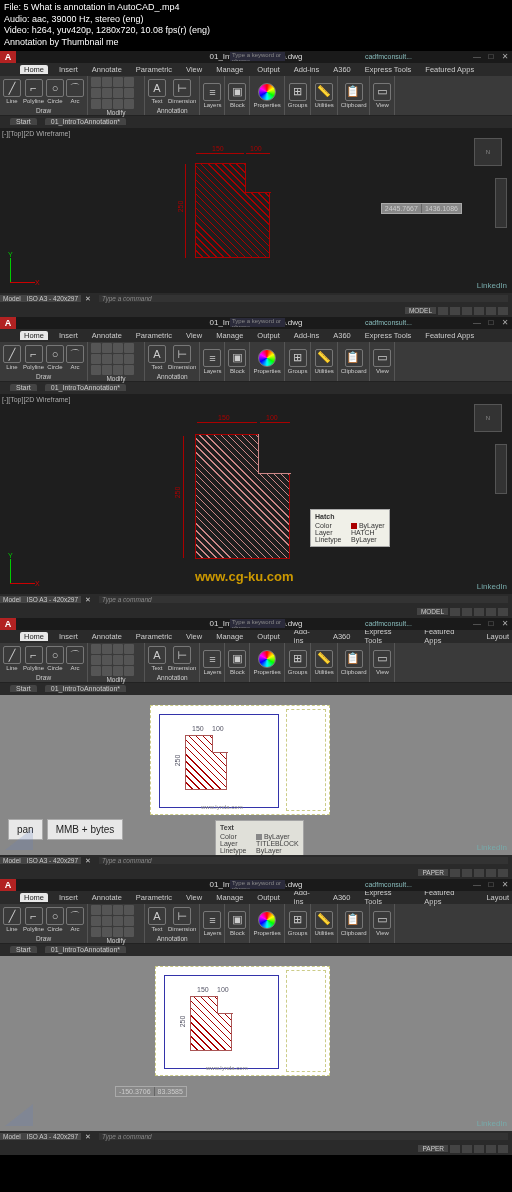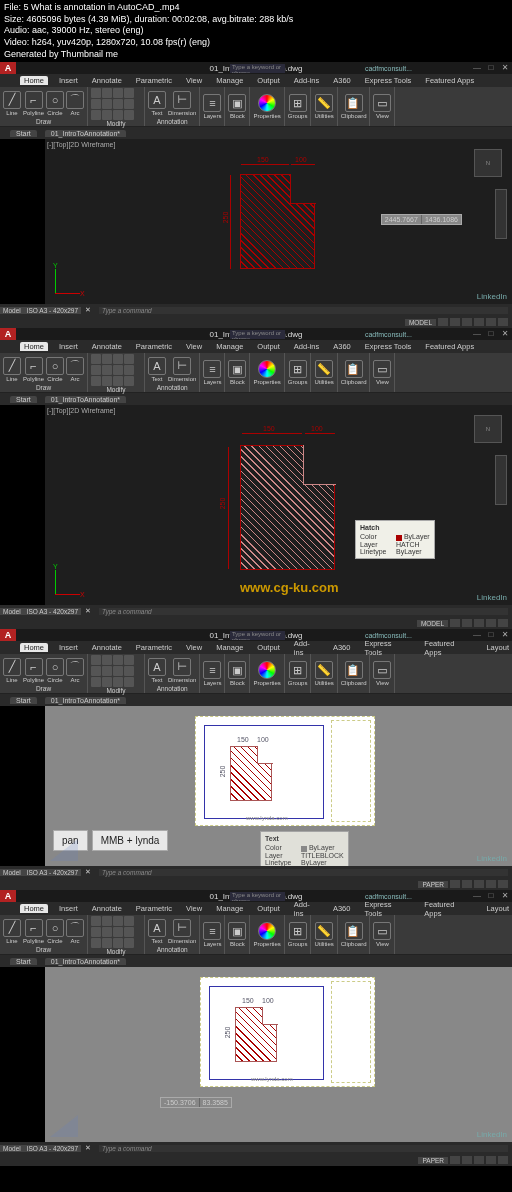--- a/index.html
+++ b/index.html
@@ -27,21 +27,21 @@
   .rgroup .rlabel { font-size: 6.5px; color: #ccc; text-align: center; }
   .rbtn { display: flex; flex-direction: column; align-items: center; gap: 1px; }
   .rbtn .ico { width: 18px; height: 18px; border: 1px solid #777; border-radius: 2px; display: flex; align-items: center; justify-content: center; font-size: 11px; }
   .rbtn .lbl { font-size: 6px; }
   .smallicons { display: flex; flex-wrap: wrap; width: 50px; gap: 1px; }
   .smallicons span { width: 10px; height: 10px; background: #555; border-radius: 1px; }
   
   .doctabs { display: flex; background: #2a2a2a; height: 12px; font-size: 7px; align-items: center; padding-left: 10px; gap: 8px; }
   .doctabs .doctab { background: #444; padding: 0 6px; border-radius: 2px 2px 0 0; }
   
-  .canvas { background: #1e1e1e; position: relative; overflow: hidden; margin-left: 45px; }
+  .canvas { background: #1e1e1e; position: relative; overflow: hidden; }
   .vplabel { position: absolute; top: 2px; left: 2px; font-size: 7px; color: #aaa; }
   
   .ucs { position: absolute; bottom: 10px; left: 10px; }
   .ucs .yax { position: absolute; bottom: 0; left: 0; width: 1px; height: 25px; background: #0c0; }
   .ucs .xax { position: absolute; bottom: 0; left: 0; width: 25px; height: 1px; background: #c00; }
   .ucs .yl { position: absolute; bottom: 25px; left: -2px; color: #0c0; font-size: 7px; }
   .ucs .xl { position: absolute; bottom: -3px; left: 25px; color: #c00; font-size: 7px; }
   .ucs.blue { bottom: 5px; left: 5px; }
   .ucs.blue .tri { position: absolute; bottom: 0; left: 0; border-left: 28px solid transparent; border-bottom: 22px solid rgba(100,130,200,0.2); }
   
@@ -89,24 +89,23 @@
   .lynda { font-size: 6px; color: #888; }
   .cross { position: absolute; }
   .cross::before { content: ''; position: absolute; width: 20px; height: 1px; background: #888; top: 0; left: -10px; }
   .cross::after { content: ''; position: absolute; width: 1px; height: 20px; background: #888; top: -10px; left: 0; }
 </style>
 </head>
 <body>
 
 <div class="meta">
   <div>File: 5 What is annotation in AutoCAD_.mp4</div>
-  <div>Size: 4605096 bytes (4.39 MiB), duration: 00:02:08, avg.bitrate: 288 kb/s</div>
   <div>Audio: aac, 39000 Hz, stereo (eng)</div>
   <div>Video: h264, yuv420p, 1280x720, 10.08 fps(r) (eng)</div>
-  <div>Generated by Thumbnail me</div>
+  <div>Annotation by Thumbnail me</div>
 </div>
 
 <div class="panel">
   <div class="titlebar">
     <div class="logo">A</div>
     <div class="fname">01_IntroToAnnotation.dwg</div>
     <div class="search">Type a keyword or phrase</div>
     <div class="user">cadfmconsult...</div>
     <div class="winbtns">
       <span>—</span>
@@ -643,21 +642,21 @@
           <span class="k">Layer</span>
           <span>TITLEBLOCK</span>
         </div>
       <div class="row">
           <span class="k">Linetype</span>
           <span>ByLayer</span>
         </div>
     </div>
     <div class="hint" style="left:8px;bottom:15px">
       <span>pan</span>
-        <span>MMB + lynda</span>
+        <span>MMB + bytes</span>
     </div>
     <div class="ucs blue">
         <div class="tri"></div>
       </div>
     <div class="watermark">LinkedIn</div>
   </div>
   <div class="cmdbar">
       <span class="sheet">Model</span>
       <span class="sheet">ISO A3 - 420x297</span>
       <span class="x">✕</span>

